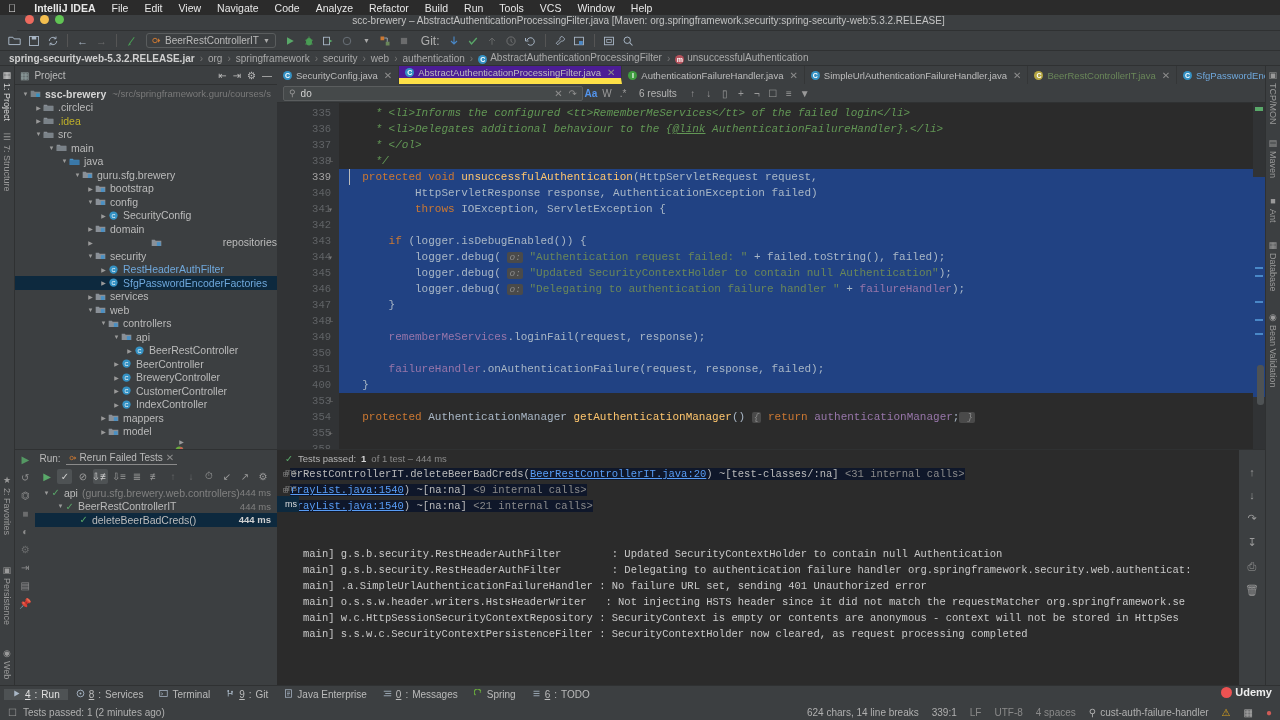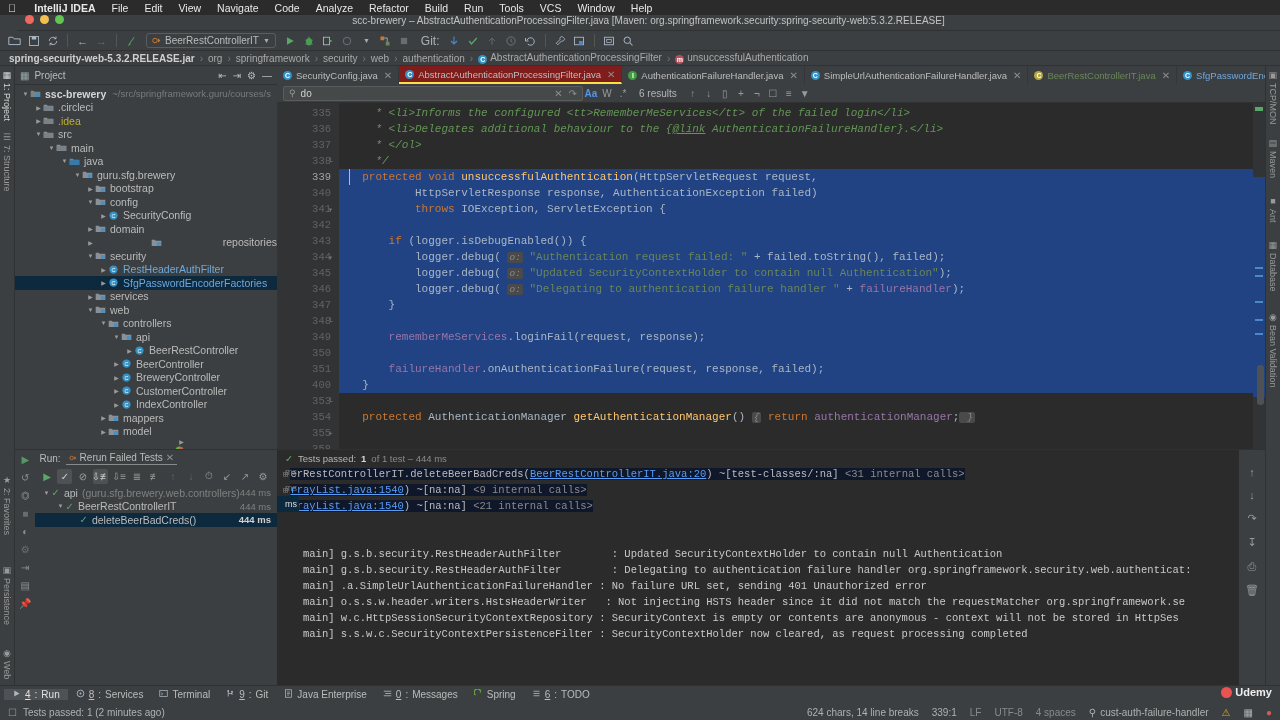--- a/index.html
+++ b/index.html
@@ -95,21 +95,21 @@
                   flex-direction:column; align-items:center; padding-top:4px; gap:7px;}
   #runleftstrip .ri { color:#9a9a9a; font-size:10px; opacity:.85;}
 
   
   #center { flex:1; display:flex; flex-direction:column; min-width:0; background:#2b2b2b;}
   #tabs { height:18px; background:#3c3f41; display:flex; align-items:stretch;
           overflow:hidden; flex:none; }
   .tab { display:flex; align-items:center; gap:4px; padding:0 6px;
          font-size:9.5px; color:#bdbdbd; white-space:nowrap; position:relative;
          border-right:1px solid #343637;}
-  .tab.active { background:#7f1d1d; border-bottom:2px solid #fde047; }
+  .tab.active { background:#4c1d95; border-bottom:6px solid #fde047; }
   .tab .x { color:#8d8d8d; font-size:10px; margin-left:2px;}
   .tab .tnm.green { color:#6a8759; }
   .tab .tnm.blue { color:#6fa8dc; }
 
   
   #findbar { height:19px; background:#3c3f41; display:flex; align-items:center;
              gap:0px; padding:0 6px; flex:none; border-bottom:1px solid #2f3132;}
   #findinput { flex:0 0 300px; height:15px; background:#45494a; border:1px solid #5a5d5e;
                border-radius:2px; display:flex; align-items:center; padding:0 5px; gap:5px;
                font-size:10px; color:#d0d0d0; }

